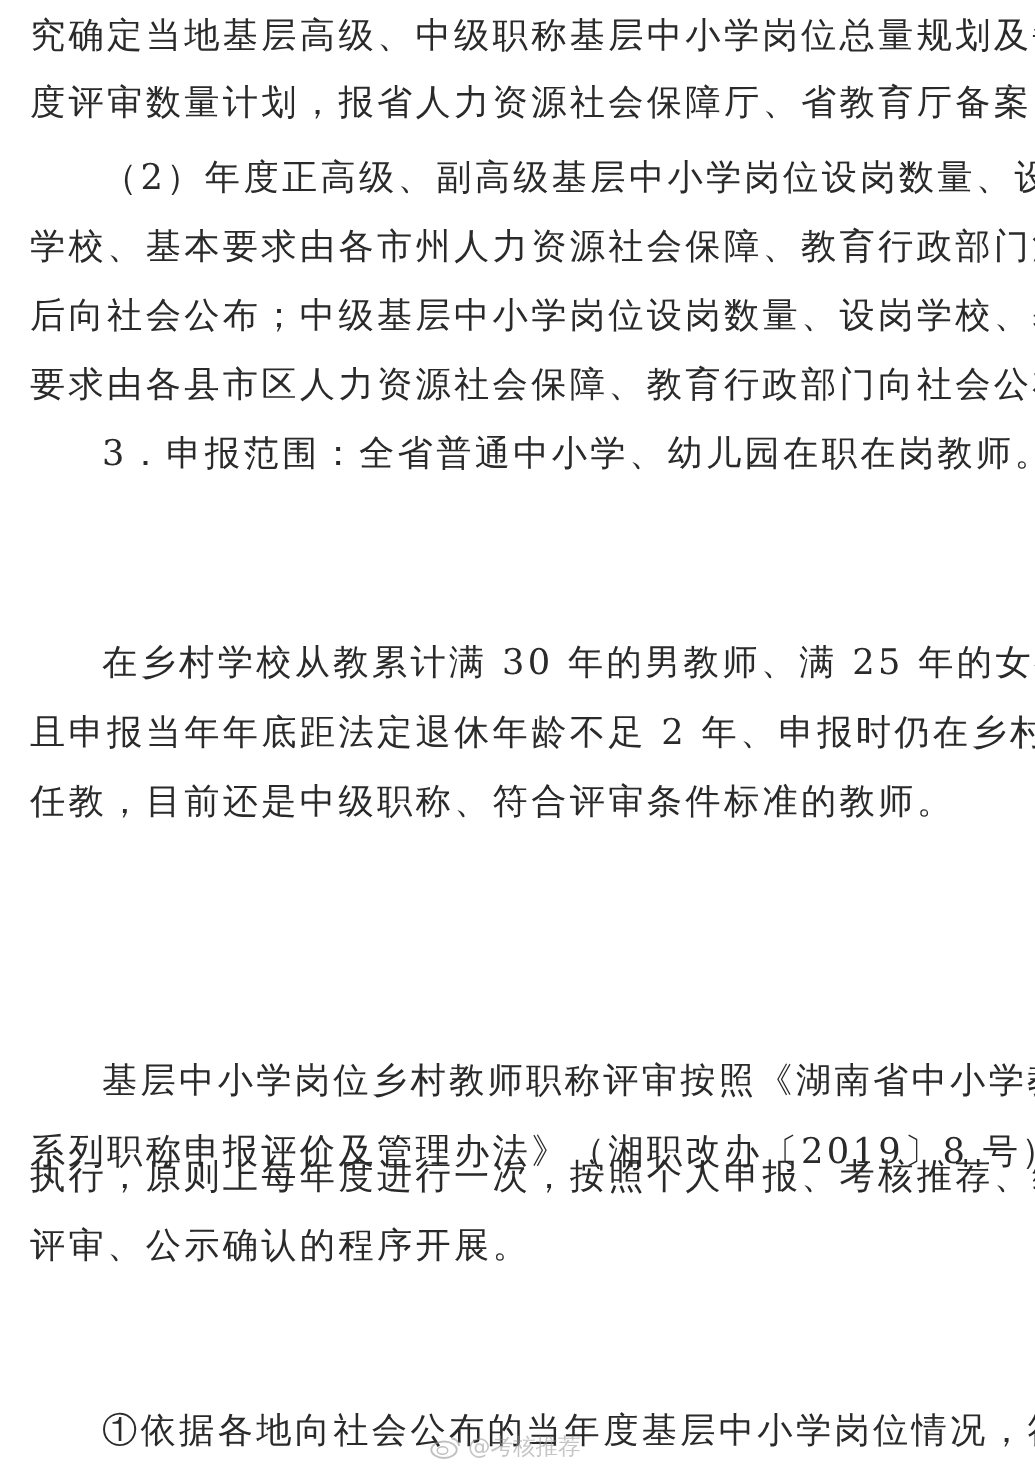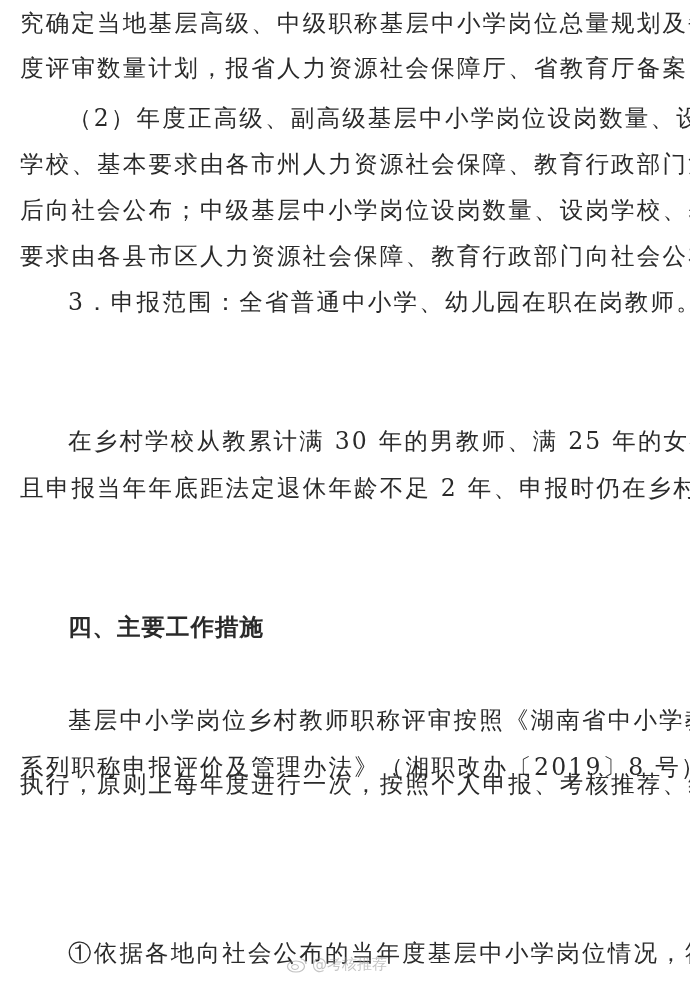--- a/index.html
+++ b/index.html
@@ -32,24 +32,25 @@
 <div class="page">
   <div class="line just" style="top:8px">究确定当地基层高级、中级职称基层中小学岗位总量规划及每年</div>
   <div class="line" style="top:53px">度评审数量计划，报省人力资源社会保障厅、省教育厅备案。</div>
   <div class="line indent just" style="top:103px">（2）年度正高级、副高级基层中小学岗位设岗数量、设岗</div>
   <div class="line just" style="top:149px">学校、基本要求由各市州人力资源社会保障、教育行政部门汇总</div>
   <div class="line just" style="top:195px">后向社会公布；中级基层中小学岗位设岗数量、设岗学校、基本</div>
   <div class="line just" style="top:241px">要求由各县市区人力资源社会保障、教育行政部门向社会公布。</div>
   <div class="line indent just" style="top:287px">3．申报范围：全省普通中小学、幼儿园在职在岗教师。符</div>
   <div class="line indent just" style="top:426px">在乡村学校从教累计满 30 年的男教师、满 25 年的女教师，</div>
   <div class="line just" style="top:473px">且申报当年年底距法定退休年龄不足 2 年、申报时仍在乡村学校</div>
-  <div class="line indent bold" style="top:612px">四、主要工作措施</div>
+  <div class="line" style="top:519px">任教，目前还是中级职称、符合评审条件标准的教师。</div>
   <div class="line indent just" style="top:705px">基层中小学岗位乡村教师职称评审按照《湖南省中小学教师</div>
   <div class="line just" style="top:752px">系列职称申报评价及管理办法》（湘职改办〔2019〕8 号）规定</div>
   <div class="line just" style="top:769px">执行，原则上每年度进行一次，按照个人申报、考核推荐、综合</div>
+  <div class="line" style="top:815px">评审、公示确认的程序开展。</div>
   <div class="line indent just" style="top:938px">①依据各地向社会公布的当年度基层中小学岗位情况，符合</div>
 
   <div class="watermark">
     <svg class="wb-icon" viewBox="0 0 22 16">
       <ellipse cx="10" cy="9.5" rx="8.5" ry="5.5" fill="none" stroke="rgba(150,150,150,0.6)" stroke-width="1.2"></ellipse>
       <ellipse cx="9" cy="10" rx="3.5" ry="2.5" fill="none" stroke="rgba(150,150,150,0.6)" stroke-width="1"></ellipse>
       <path d="M15 2 a5 5 0 0 1 5 5" fill="none" stroke="rgba(150,150,150,0.6)" stroke-width="1.2"></path>
     </svg>
     <span>@考核推荐</span>
   </div>

